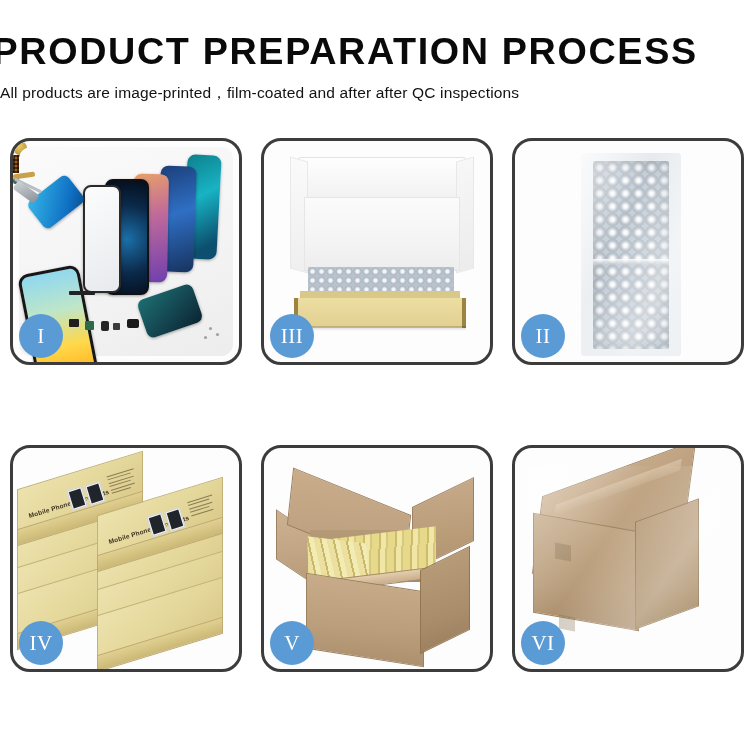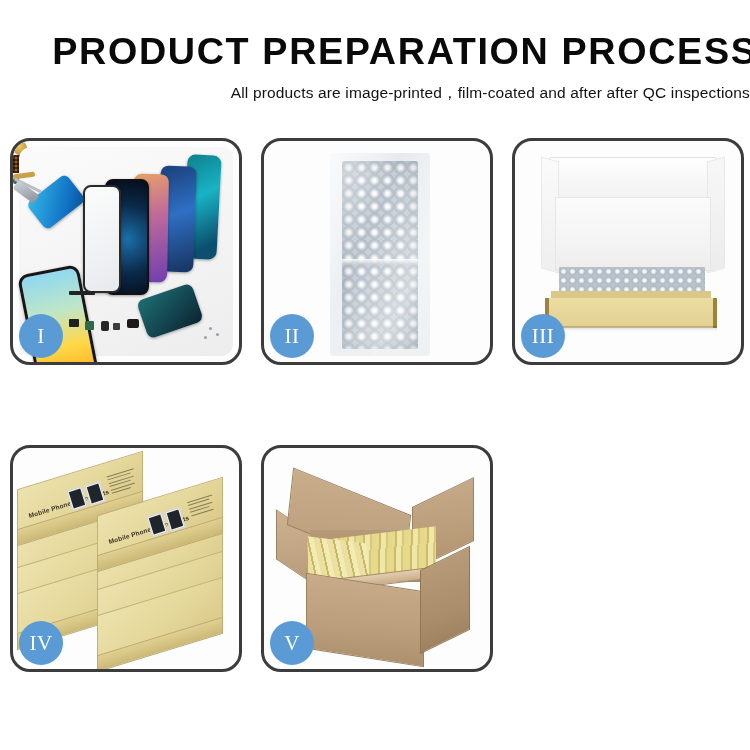--- a/index.html
+++ b/index.html
@@ -22,21 +22,21 @@
     height: 750px;
     background: #ffffff;
   }
 
   
   .header {
     position: absolute;
     top: 30px;
     left: 0;
     width: 750px;
-    text-align: right;
+    text-align: left;
   }
   .title {
     font-family: "Liberation Sans", sans-serif;
     font-size: 37px;
     font-weight: 700;
     letter-spacing: 1.6px;
     color: #0a0a0a;
     line-height: 44px;
     white-space: nowrap;
     transform: scaleX(1.02);
@@ -455,40 +455,40 @@
         <div class="part-tweez"></div>
         <div class="screw" style="left:196px; top:186px;"></div>
         <div class="screw" style="left:203px; top:192px;"></div>
         <div class="screw" style="left:191px; top:195px;"></div>
       </div>
       <div class="badge">I</div>
     </div>
 
     <div class="panel">
       <div class="panel-stage">
-        <div class="bw-sheet"></div>
-        <div class="bw-inner"></div>
-        <div class="bw-seam"></div>
-        <div class="bw-gloss"></div>
-      </div>
-      <div class="badge">II</div>
-    </div>
-
-    <div class="panel">
-      <div class="panel-stage">
         <div class="b3-lid-back"></div>
         <div class="b3-lid-l"></div>
         <div class="b3-lid-r"></div>
         <div class="b3-lid-inner"></div>
         <div class="b3-wrap"></div>
         <div class="b3-tray-top"></div>
         <div class="b3-tray-front"></div>
         <div class="b3-tray-shadow"></div>
       </div>
       <div class="badge">III</div>
+    </div>
+
+    <div class="panel">
+      <div class="panel-stage">
+        <div class="bw-sheet"></div>
+        <div class="bw-inner"></div>
+        <div class="bw-seam"></div>
+        <div class="bw-gloss"></div>
+      </div>
+      <div class="badge">II</div>
     </div>
 
     <div class="panel">
       <div class="panel-stage">
         <div class="stack">
 
           <div class="sbox" style="left:4px; top:74px;">
             <div class="top"></div>
               <div class="side"></div>
           </div>
@@ -565,15 +565,27 @@
         <div class="c5-inner-back"></div>
         <div class="c5-contents"></div>
         <div class="c5-contents2"></div>
         <div class="c5-rim"></div>
         <div class="c5-front"></div>
         <div class="c5-side"></div>
       </div>
       <div class="badge">V</div>
     </div>
 
+    <div class="panel">
+      <div class="panel-stage">
+        <div class="c6-top"></div>
+        <div class="c6-tape"></div>
+        <div class="c6-front"></div>
+        <div class="c6-side"></div>
+        <div class="c6-tab1"></div>
+        <div class="c6-tab2"></div>
+        <div class="c6-wrap"></div>
+      </div>
+      <div class="badge">VI</div>
+    </div>
 
   </div>
 </div>
 
 </body></html>

